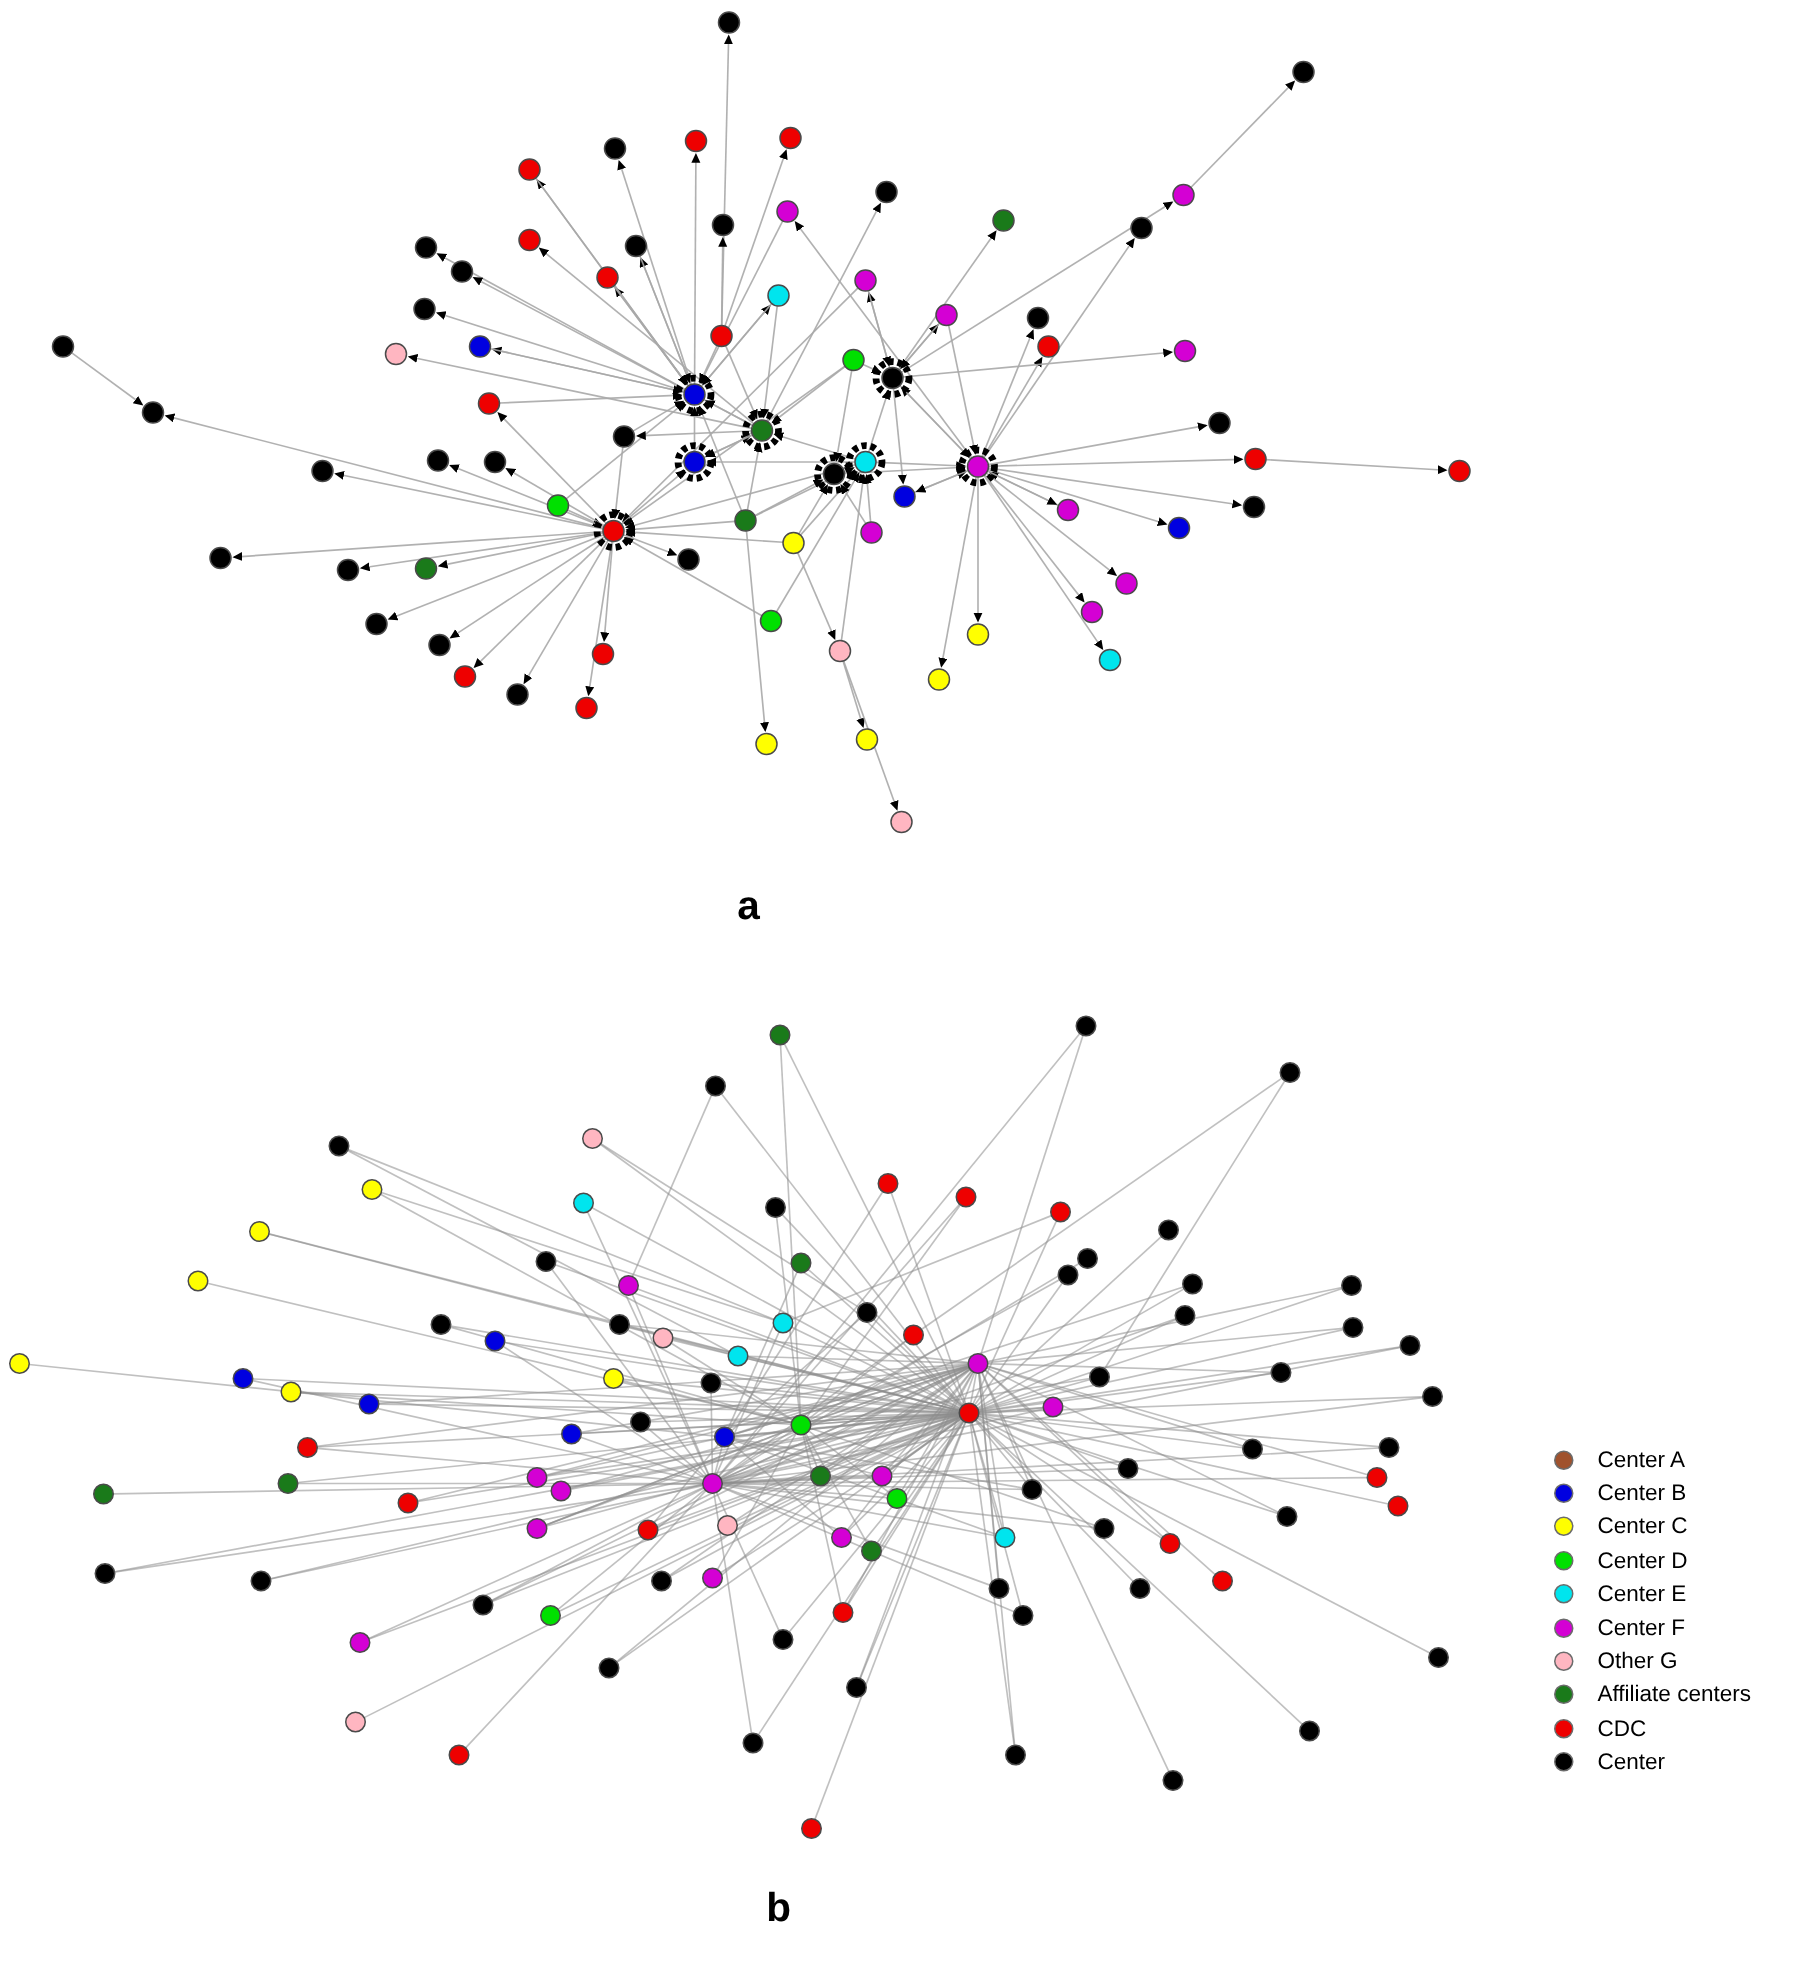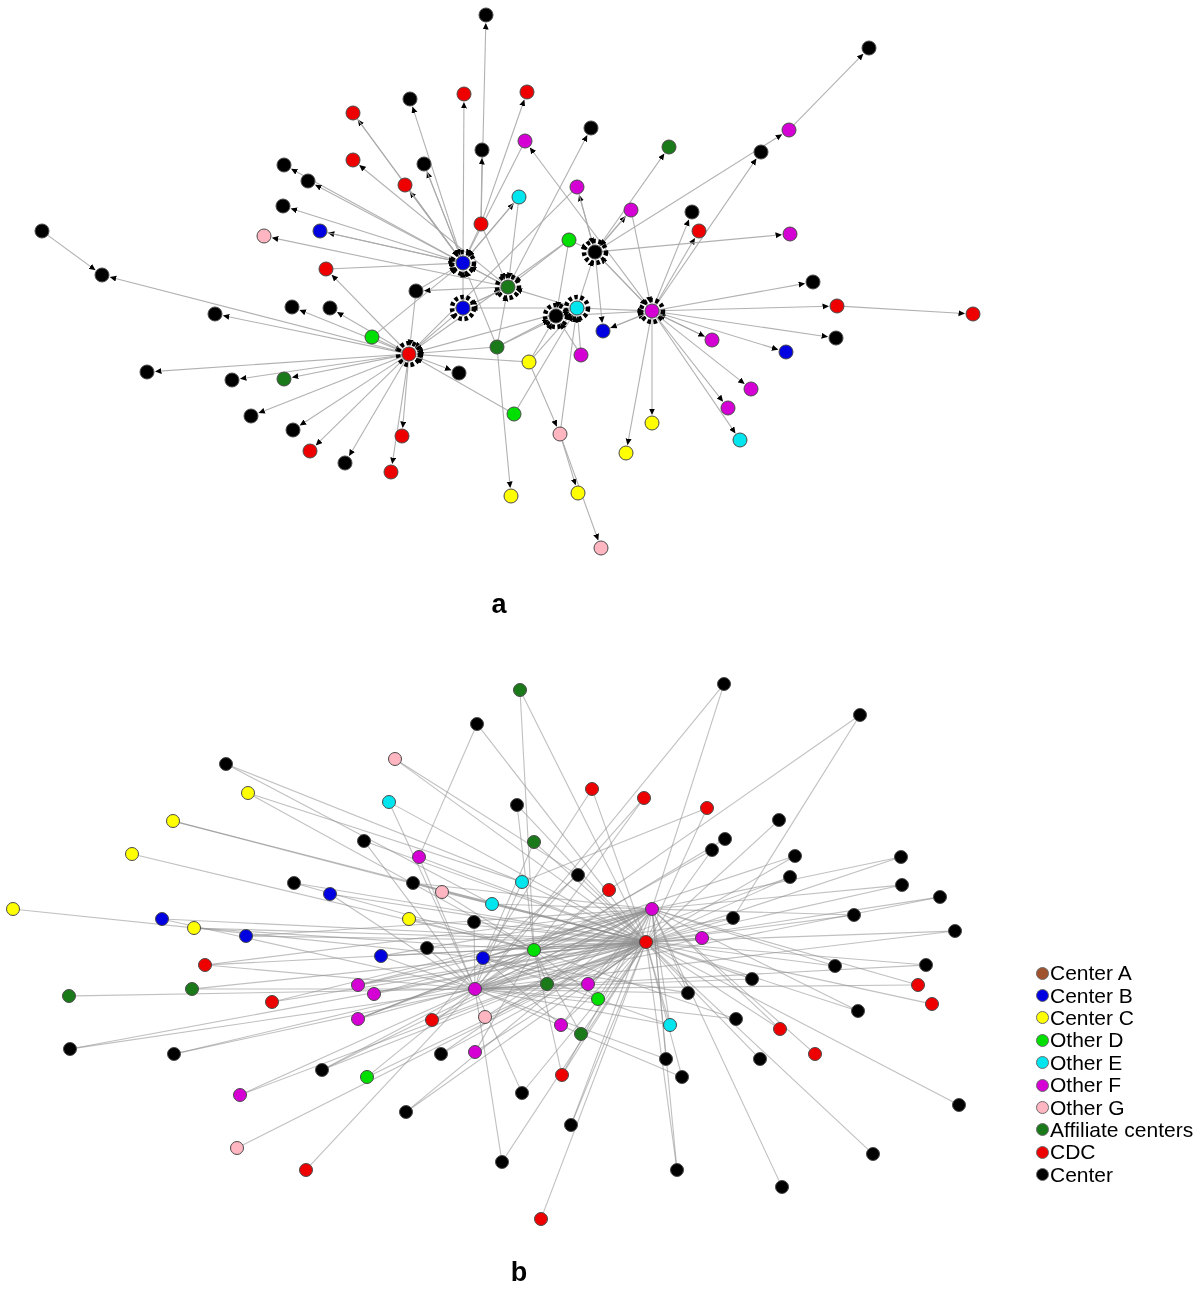--- a/index.html
+++ b/index.html
@@ -8,21 +8,21 @@
   svg.netsvg{position:absolute;left:0;top:0;}
   .panel-label{position:absolute;font-weight:bold;font-size:27px;color:#000;
                transform:translate(-50%,-50%);}
   #label-a{left:499px;top:604px;}
   #label-b{left:519px;top:1272px;}
   .legend{position:absolute;left:1036px;top:962px;display:flex;
           flex-direction:column;}
   .legend-item{display:flex;align-items:center;height:22.4px;}
   .legend-dot{width:13px;height:13px;border-radius:50%;border:1px solid #6b6b6b;
               flex:0 0 13px;box-sizing:border-box;}
-  .legend-label{font-size:21px;color:#000;padding-left:1px;white-space:nowrap;}
+  .legend-label{font-size:15px;color:#000;padding-left:16px;white-space:nowrap;}
 </style>
 </head>
 <body>
 
 <div class="figure">
   <svg class="netsvg" width="1200" height="1310" viewBox="0 0 1200 1310">
     <defs>
       <marker id="arw" markerWidth="7" markerHeight="7" refX="5.5" refY="3" orient="auto" markerUnits="userSpaceOnUse">
         <path d="M0,0 L6.5,3 L0,6 Z" fill="#000"></path>
       </marker>
@@ -534,29 +534,29 @@
       <div class="legend-item">
         <span class="legend-dot" style="background: rgb(0, 0, 224);"></span>
         <span class="legend-label">Center B</span>
       </div>
       <div class="legend-item">
         <span class="legend-dot" style="background: rgb(255, 255, 0);"></span>
         <span class="legend-label">Center C</span>
       </div>
       <div class="legend-item">
         <span class="legend-dot" style="background: rgb(0, 224, 0);"></span>
-        <span class="legend-label">Other D</span>
+        <span class="legend-label">Center D</span>
       </div>
       <div class="legend-item">
         <span class="legend-dot" style="background: rgb(0, 229, 238);"></span>
-        <span class="legend-label">Other E</span>
+        <span class="legend-label">Center E</span>
       </div>
       <div class="legend-item">
         <span class="legend-dot" style="background: rgb(212, 0, 212);"></span>
-        <span class="legend-label">Other F</span>
+        <span class="legend-label">Center F</span>
       </div>
       <div class="legend-item">
         <span class="legend-dot" style="background: rgb(255, 182, 193);"></span>
         <span class="legend-label">Other G</span>
       </div>
       <div class="legend-item">
         <span class="legend-dot" style="background: rgb(26, 122, 26);"></span>
         <span class="legend-label">Affiliate centers</span>
       </div>
       <div class="legend-item">

